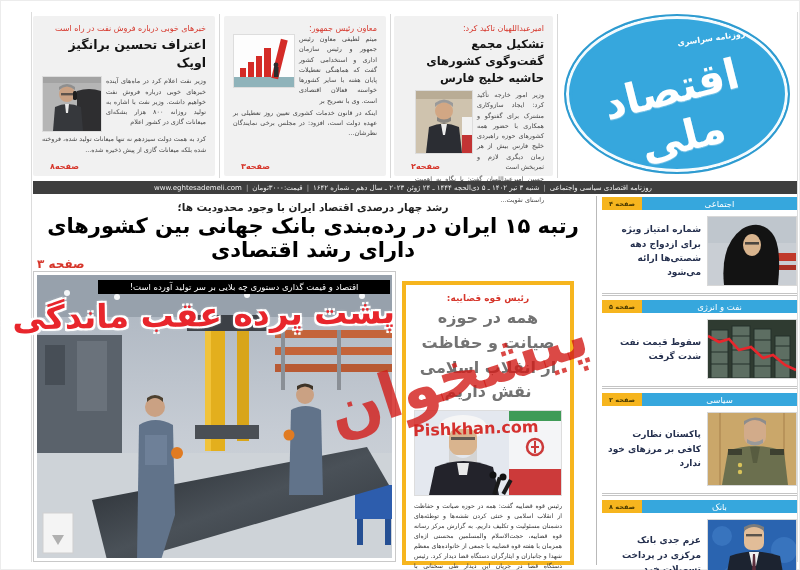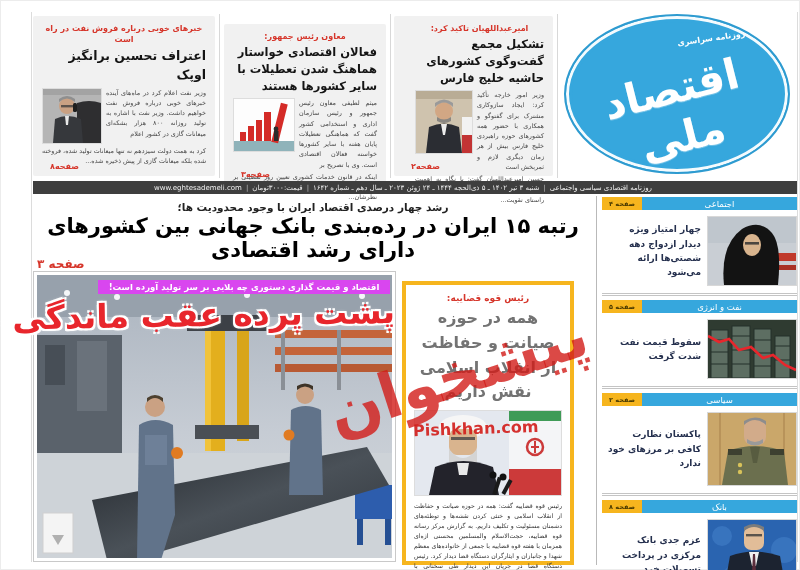--- a/index.html
+++ b/index.html
@@ -12,25 +12,25 @@
   .frame{position:absolute;inset:0;border:1px solid #ececec;pointer-events:none;}
   .left-rule{left:31px;top:12px;height:550px;width:0;border-left:1px solid #dcdcdc;}
   .right-rule{left:797px;top:12px;height:550px;width:0;border-left:1px solid #dcdcdc;}
 
   
   .tbox{
     top:16px;height:160px;background:#f1f1f1;border-radius:2px;
     box-sizing:border-box;padding:7px 9px 4px 9px;direction:rtl;
   }
   .tbox1{left:33px;width:182px;}
-  .tbox2{left:224px;width:162px;margin-top:8px;}
+  .tbox2{left:224px;width:162px;}
   .tbox3{left:394px;width:159px;padding-left:21px;}
   .sep-v{top:14px;height:164px;width:0;border-left:1px solid #d8d8d8;}
   .sep-v1{left:219px;} .sep-v2{left:390px;} .sep-v3{left:557px;}
-  .kicker{color:#d6362b;font-size:8px;font-weight:bold;text-align:center;line-height:1.4;}
+  .kicker{color:#d6362b;font-size:8px;font-weight:normal;text-align:right;line-height:1.4;}
   .hl{color:#141414;font-size:12.5px;font-weight:bold;text-align:right;line-height:1.45;margin:2px 0 4px 0;}
   .hl.small{font-size:11.5px;}
   .brow{display:flex;direction:rtl;gap:4px;}
   .btxt{flex:1;font-size:6.4px;color:#454545;text-align:justify;line-height:1.6;}
   .bmore{font-size:6.4px;color:#454545;text-align:justify;line-height:1.6;margin-top:2px;}
   .thumb{flex:0 0 auto;border:1px solid #dddddd;background:#fff;overflow:hidden;}
   .thumb svg{display:block;}
   .page-ref{position:absolute;left:17px;bottom:5px;color:#d6362b;font-size:8px;font-weight:bold;}
 
   
@@ -62,22 +62,22 @@
 
   
   .lead-kicker{left:33px;top:201px;width:560px;text-align:center;font-size:10.5px;font-weight:bold;color:#222;direction:rtl;}
   .lead-headline{left:33px;top:214px;width:560px;text-align:center;font-size:21px;font-weight:800;color:#000;direction:rtl;line-height:1.15;}
   .lead-page{left:37px;top:257px;color:#d6362b;font-size:12px;font-weight:bold;}
 
   
   .photo-box{left:33px;top:271px;width:363px;height:291px;border:1px solid #c9c9c9;background:#fff;box-sizing:border-box;padding:3px;}
   .photo-scene{position:absolute;inset:3px;overflow:hidden;background:#c2c9d2;}
   .photo-banner{
-    position:absolute;top:8px;left:64px;right:5px;height:14px;background:#d946ef;
-    color:#fff;font-size:8.5px;font-weight:bold;display:flex;align-items:center;justify-content:center;
+    position:absolute;top:8px;left:64px;right:5px;height:14px;background:#000000;
+    color:#fff;font-size:8.5px;font-weight:normal;display:flex;align-items:center;justify-content:center;
     direction:rtl;z-index:5;
   }
   .photo-title{
     position:absolute;top:23px;left:0;right:0;text-align:center;z-index:5;
     color:#e8262c;font-size:33px;font-weight:800;direction:rtl;transform:rotate(-1deg);
     text-shadow:-2px -2px 0 #fff,2px -2px 0 #fff,-2px 2px 0 #fff,2px 2px 0 #fff,0 0 4px #fff;
     white-space:nowrap;
   }
 
   
@@ -146,21 +146,20 @@
         <path d="M22 27 L26 27 L25 36 L23 36 Z" fill="#e8e8e8"></path>
       </svg>
     </div>
   </div>
   <div class="bmore">کرد به همت دولت سیزدهم نه تنها میعانات تولید شده، فروخته شده بلکه میعانات گازی از پیش ذخیره شده...</div>
   <div class="page-ref">صفحه۸</div>
 </div>
 
 <div class="abs tbox tbox2">
   <div class="kicker">معاون رئیس جمهور:</div>
-  <div class="hl small">فعالان اقتصادی خواستار هماهنگ شدن تعطیلات با سایر کشورها هستند</div>
   <div class="brow">
     <div class="btxt">میثم لطیفی معاون رئیس جمهور و رئیس سازمان اداری و استخدامی کشور گفت که هماهنگی تعطیلات پایان هفته با سایر کشورها خواسته فعالان اقتصادی است. وی با تصریح بر</div>
     <div class="thumb" style="width:60px;height:52px;">
       <svg width="60" height="52" viewBox="0 0 60 52">
         <rect width="60" height="52" fill="#fdfdfd"></rect>
         <rect x="0" y="42" width="60" height="10" fill="#8fb3ba"></rect>
         <rect x="6" y="33" width="6" height="9" fill="#d42b27"></rect>
         <rect x="14" y="27" width="6" height="15" fill="#d42b27"></rect>
         <rect x="22" y="21" width="6" height="21" fill="#d42b27"></rect>
         <rect x="30" y="13" width="7" height="29" fill="#d42b27"></rect>
@@ -313,21 +312,21 @@
 
 <div class="abs side-rule"></div>
 <div class="abs sidebar">
 
   <div class="side-sec">
     <div class="side-head">
       <div class="side-page">صفحه ۴</div>
       <div class="side-cat">اجتماعی</div>
     </div>
     <div class="side-body">
-      <div class="side-cap">چهار امتیاز ویژه دیدار ازدواج دهه شصتی‌ها ارائه می‌شود</div>
+      <div class="side-cap">شماره امتیاز ویژه برای ازدواج دهه شصتی‌ها ارائه می‌شود</div>
       <div class="side-photo" style="height:68px;">
         <svg width="88" height="68" viewBox="0 0 88 68" preserveAspectRatio="none">
           <rect width="88" height="68" fill="#c9ced4"></rect>
           <rect x="0" y="0" width="88" height="26" fill="#bfc6cd"></rect>
           <rect x="56" y="36" width="32" height="8" fill="#c0392b"></rect>
           <rect x="56" y="48" width="32" height="5" fill="#a93226"></rect>
           <path d="M16 68 Q12 28 34 12 Q52 2 64 16 Q74 28 70 68 Z" fill="#131313"></path>
           <ellipse cx="44" cy="28" rx="9" ry="11" fill="#d8b48e"></ellipse>
           <rect x="37" y="25" width="14" height="2.6" fill="#333" opacity=".85"></rect>
           <path d="M35 20 Q44 12 53 20 L53 16 Q44 10 35 16 Z" fill="#131313"></path>

